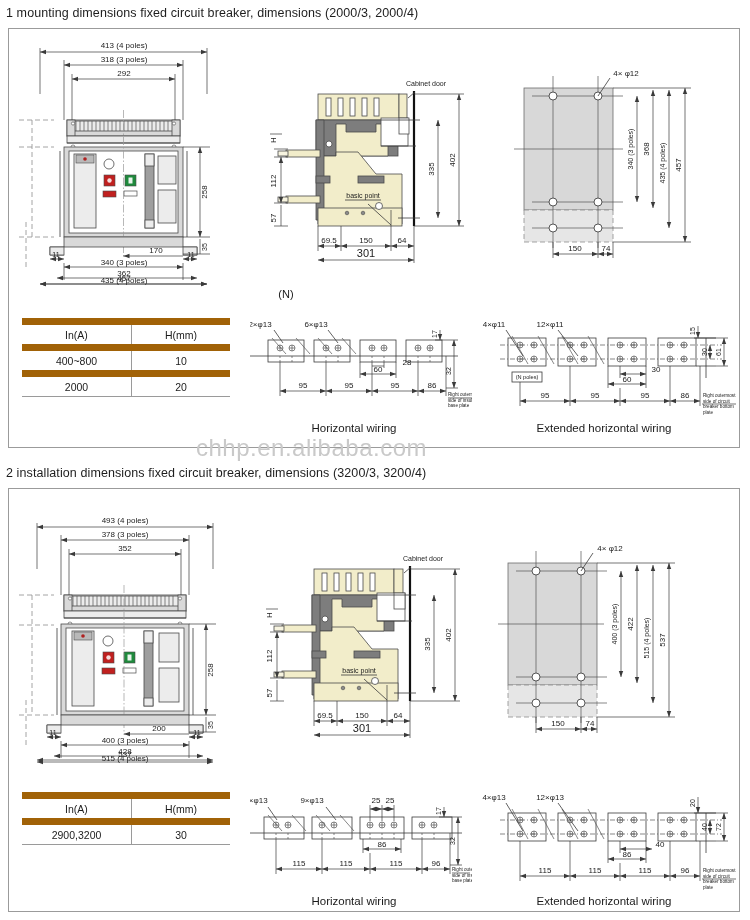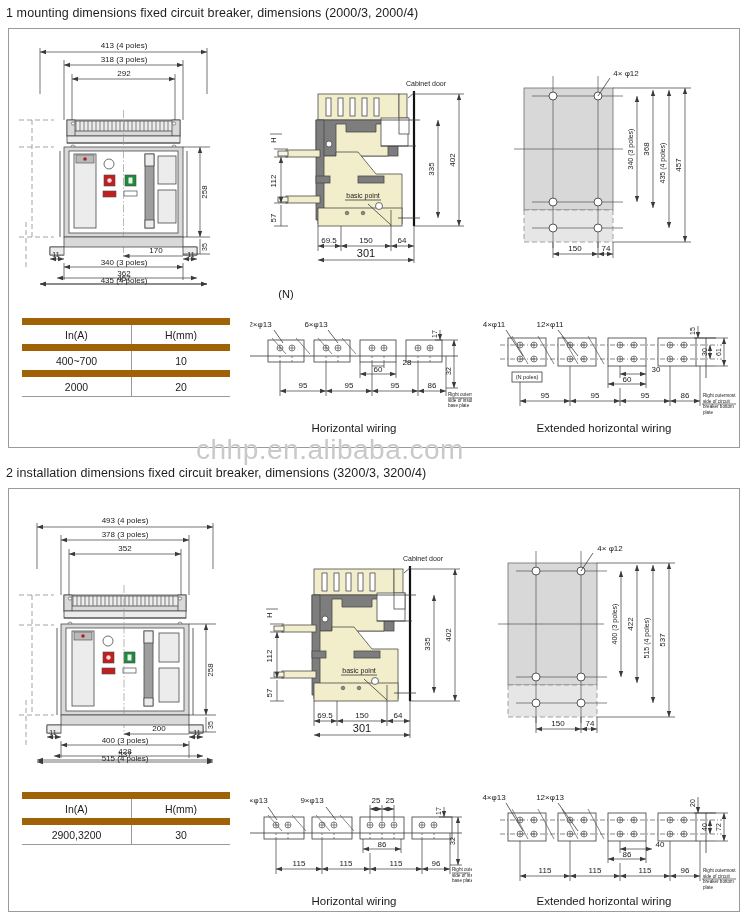--- a/index.html
+++ b/index.html
@@ -7,21 +7,21 @@
   .page{position:relative;width:750px;height:771px;}
 
   .section-title{position:absolute;left:6px;font-size:12.5px;color:#1d1d1d;letter-spacing:.1px;white-space:nowrap;}
   #t1{top:6px;}
   #t2{top:466px;}
 
   .panel{position:absolute;left:8px;width:732px;border:1px solid #9b9b9b;background:#fff;box-sizing:border-box;}
   #p1{top:28px;height:420px;}
   #p2{top:488px;height:424px;}
 
-  .wm{position:absolute;left:196px;top:434px;font-size:28px;color:#c9c9c9;font-family:"Liberation Sans",sans-serif;letter-spacing:.5px;z-index:40;pointer-events:none;white-space:nowrap;}
+  .wm{position:absolute;left:196px;top:434px;font-size:24px;color:#c9c9c9;font-family:"Liberation Sans",sans-serif;letter-spacing:.5px;z-index:40;pointer-events:none;white-space:nowrap;}
 
   svg{display:block;}
   .fig{position:absolute;}
 
   
   .ln{stroke:#3a3a3a;stroke-width:.8;fill:none;}
   .ln2{stroke:#555;stroke-width:.7;fill:none;}
   .dash{stroke:#8e8e8e;stroke-width:.8;fill:none;stroke-dasharray:5 3;}
   .dashc{stroke:#9a9a9a;stroke-width:.7;fill:none;stroke-dasharray:8 2 1.5 2;}
   .dim{stroke:#3a3a3a;stroke-width:.7;fill:none;}
@@ -309,21 +309,21 @@
     <text class="txt" x="114" y="193" text-anchor="middle">74</text>
   </svg>
 
   <table class="dtable" id="tbl1">
     <tbody>
         <tr>
       <th>In(A)</th>
       <th>H(mm)</th>
     </tr>
     <tr>
-      <td>400~700</td>
+      <td>400~800</td>
       <td>10</td>
     </tr>
     <tr>
       <td>2000</td>
       <td>20</td>
     </tr>
   </tbody>
     </table>
 
   <svg class="fig" style="left:250px;top:316px;" width="222" height="125" viewBox="0 0 222 125">

